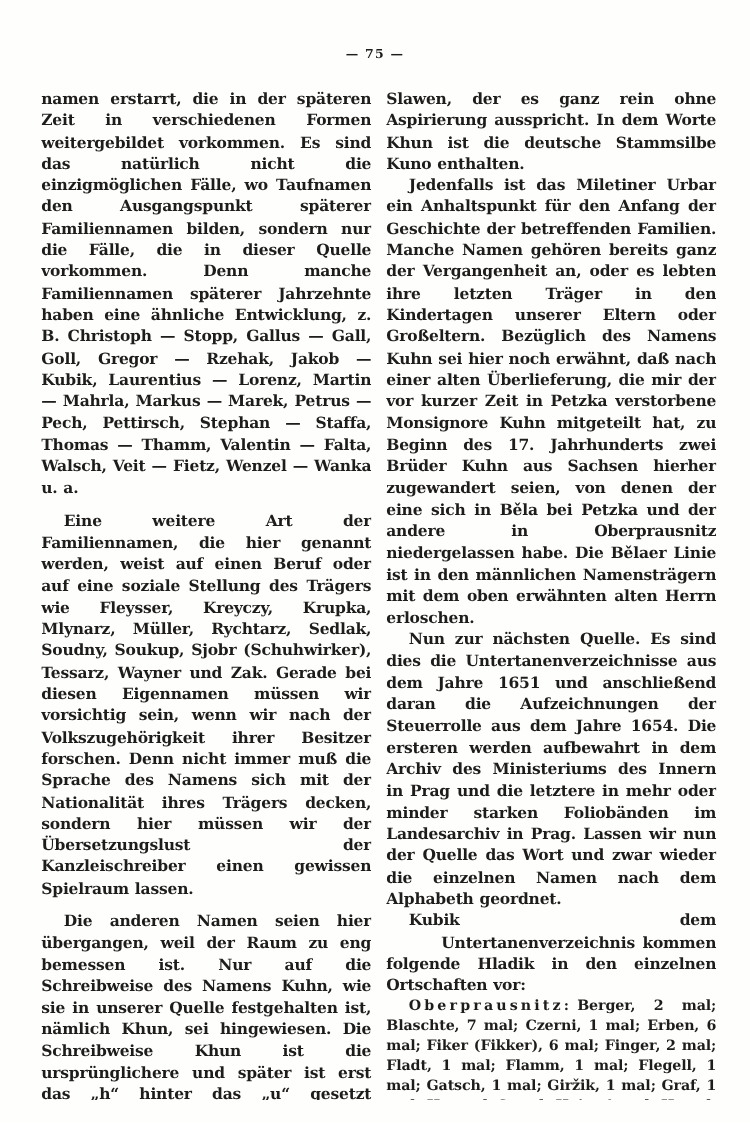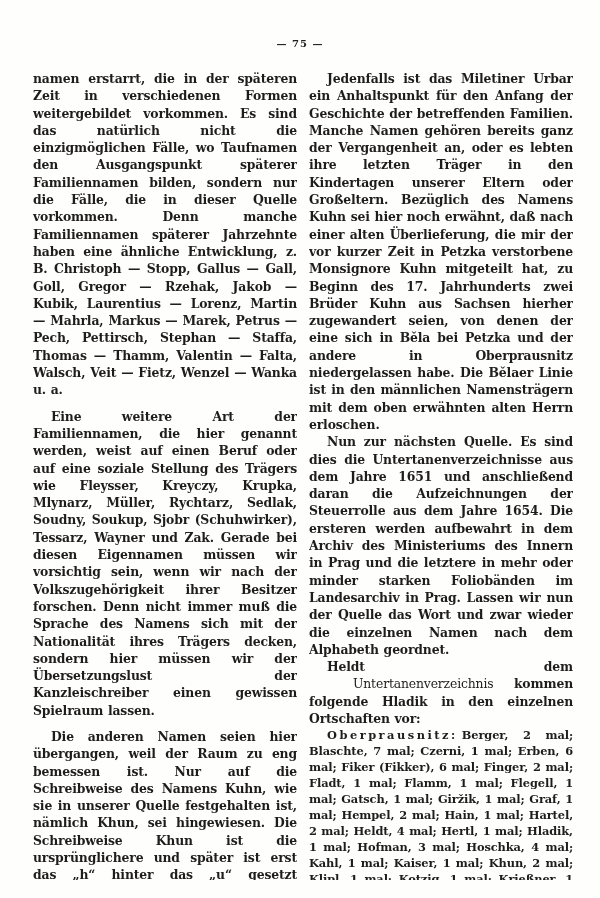--- a/index.html
+++ b/index.html
@@ -56,38 +56,39 @@
   .col p.name-list {
     font-size: 11.4px;
     line-height: 16px;
     letter-spacing: -0.1px;
   }
   .spaced-place {
     letter-spacing: 2.5px;
     margin-right: 4px;
     margin-top: 24px;
   }
-  .bold-run { font-weight: normal; margin-left: 44px; }
+  .bold-run { font-weight: bold; margin-left: 44px; }
 </style>
 </head>
 <body>
 
 <div class="page">
 
   <div class="page-header">— 75 —</div>
 
   <div class="columns">
 
     <div class="col">
       <p>namen erstarrt, die in der späteren Zeit in verschiedenen Formen weitergebildet vorkommen. Es sind das natürlich nicht die einzigmöglichen Fälle, wo Taufnamen den Ausgangspunkt späterer Familiennamen bilden, sondern nur die Fälle, die in dieser Quelle vorkommen. Denn manche Familiennamen späterer Jahrzehnte haben eine ähnliche Entwicklung, z. B. Christoph — Stopp, Gallus — Gall, Goll, Gregor — Rzehak, Jakob — Kubik, Laurentius — Lorenz, Martin — Mahrla, Markus — Marek, Petrus — Pech, Pettirsch, Stephan — Staffa, Thomas — Thamm, Valentin — Falta, Walsch, Veit — Fietz, Wenzel — Wanka u. a.</p>
       <p class="indent gap-before">Eine weitere Art der Familiennamen, die hier genannt werden, weist auf einen Beruf oder auf eine soziale Stellung des Trägers wie Fleysser, Kreyczy, Krupka, Mlynarz, Müller, Rychtarz, Sedlak, Soudny, Soukup, Sjobr (Schuhwirker), Tessarz, Wayner und Zak. Gerade bei diesen Eigennamen müssen wir vorsichtig sein, wenn wir nach der Volkszugehörigkeit ihrer Besitzer forschen. Denn nicht immer muß die Sprache des Namens sich mit der Nationalität ihres Trägers decken, sondern hier müssen wir der Übersetzungslust der Kanzleischreiber einen gewissen Spielraum lassen.</p>
       <p class="indent gap-before">Die anderen Namen seien hier übergangen, weil der Raum zu eng bemessen ist. Nur auf die Schreibweise des Namens Kuhn, wie sie in unserer Quelle festgehalten ist, nämlich Khun, sei hingewiesen. Die Schreibweise Khun ist die ursprünglichere und später ist erst das „h“ hinter das „u“ gesetzt worden, vielleicht in einer Art volksethymologischen Angleichung an das Wort „Kuh“. In hiesigen Matriken findet sich in der 3. und 4. Generation die Schreibweise Khun. Das Kh deutet auf deutschen Ursprung. Denn der Deutsche spricht das K wie scharfes Kh im Gegensatz zum</p>
     </div>
 
     <div class="col">
+      <p>Slawen, der es ganz rein ohne Aspirierung ausspricht. In dem Worte Khun ist die deutsche Stammsilbe Kuno enthalten.</p>
       <p class="indent">Jedenfalls ist das Miletiner Urbar ein Anhaltspunkt für den Anfang der Geschichte der betreffenden Familien. Manche Namen gehören bereits ganz der Vergangenheit an, oder es lebten ihre letzten Träger in den Kindertagen unserer Eltern oder Großeltern. Bezüglich des Namens Kuhn sei hier noch erwähnt, daß nach einer alten Überlieferung, die mir der vor kurzer Zeit in Petzka verstorbene Monsignore Kuhn mitgeteilt hat, zu Beginn des 17. Jahrhunderts zwei Brüder Kuhn aus Sachsen hierher zugewandert seien, von denen der eine sich in Běla bei Petzka und der andere in Oberprausnitz niedergelassen habe. Die Bělaer Linie ist in den männlichen Namensträgern mit dem oben erwähnten alten Herrn erloschen.</p>
       <p class="indent">Nun zur nächsten Quelle. Es sind dies die Untertanenverzeichnisse aus dem Jahre 1651 und anschließend daran die Aufzeichnungen der Steuerrolle aus dem Jahre 1654. Die ersteren werden aufbewahrt in dem Archiv des Ministeriums des Innern in Prag und die letztere in mehr oder minder starken Foliobänden im Landesarchiv in Prag. Lassen wir nun der Quelle das Wort und zwar wieder die einzelnen Namen nach dem Alphabeth geordnet.</p>
-      <p class="indent"><span>Heldt dem </span><span class="bold-run">Untertanenverzeichnis</span><span> kommen folgende Hladik in den einzelnen Ortschaften vor:</span></p>
+      <p class="indent"><span>Kubik dem </span><span class="bold-run">Untertanenverzeichnis</span><span> kommen folgende Hladik in den einzelnen Ortschaften vor:</span></p>
       <p class="indent name-list"><span class="spaced-place">Oberprausnitz:</span><span>Berger, 2 mal; Blaschte, 7 mal; Czerni, 1 mal; Erben, 6 mal; Fiker (Fikker), 6 mal; Finger, 2 mal; Fladt, 1 mal; Flamm, 1 mal; Flegell, 1 mal; Gatsch, 1 mal; Giržik, 1 mal; Graf, 1 mal; Hempel, 2 mal; Hain, 1 mal; Hartel, 2 mal; Heldt, 4 mal; Hertl, 1 mal; Hladik, 1 mal; Hofman, 3 mal; Hoschka, 4 mal; Kahl, 1 mal; Kaiser, 1 mal; Khun, 2 mal; Klipl, 1 mal; Kotzig, 1 mal; Krießner, 1 mal; Loeder, 4 mal; Miksch, 3 mal; Müller, 2 mal; Neumann, 2 mal; Patzelt, 4 mal; Payaß (Bayaß), 2 mal; Pichl, 1 mal; Pieschel, 2 mal; Porman, 1 mal; Purm,</span></p>
     </div>
 
   </div>
 </div>
 
 </body></html>

